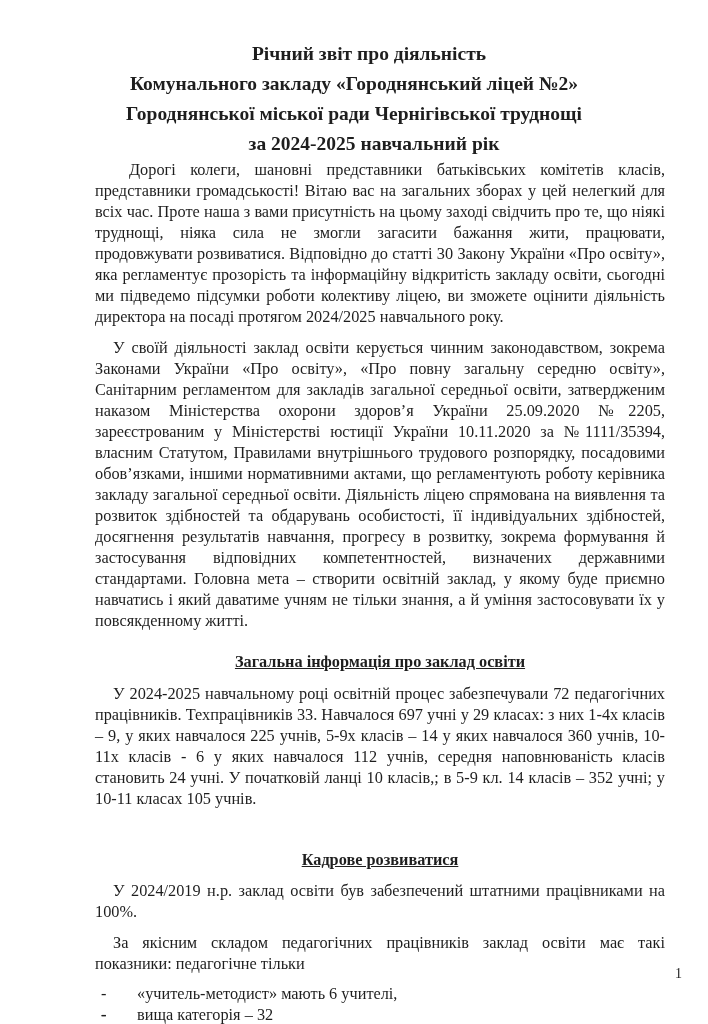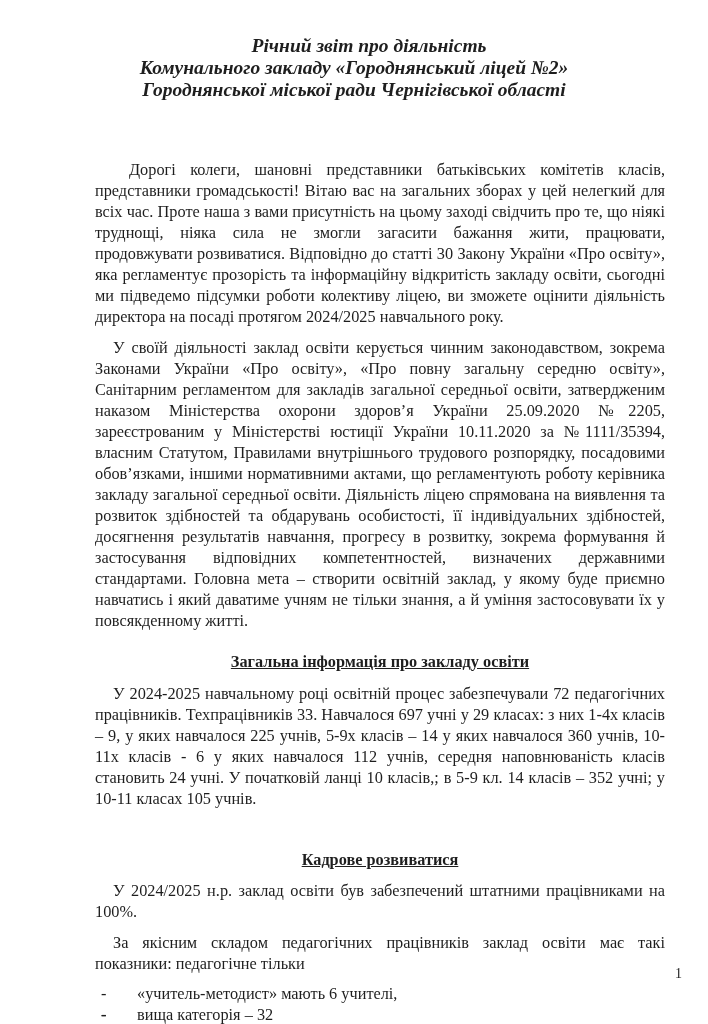--- a/index.html
+++ b/index.html
@@ -3,21 +3,21 @@
 <meta charset="utf-8">
 <style>
   html, body { margin: 0; padding: 0; background: #ffffff; }
   body { width: 708px; height: 1024px; overflow: hidden; position: relative; }
   .page {
     position: absolute; left: 0; top: 0; width: 708px; height: 1024px; background: #fff;
     font-family: "Liberation Serif", "DejaVu Serif", serif; color: #1e1e1e;
   }
   .title-block { position: absolute; top: 35px; left: 0; width: 708px; text-align: center; }
   .title-line {
-    font-weight: bold; font-size: 19.5px; line-height: 22px; margin: 0; font-style: italic;
+    font-weight: bold; font-size: 19.5px; line-height: 22px; margin: 8px;
   }
   .title-line.l1 { padding-left: 30px; }
   .title-line.l4 { padding-left: 40px; }
   .content { position: absolute; left: 85px; top: 149px; width: 590px; }
   p.para {
     margin: 10px; font-size: 16.3px; line-height: 21px; text-align: justify;
   }
   p.indent1 { text-indent: 34px; }
   p.indent2 { text-indent: 18px; }
   .section-heading {
@@ -36,32 +36,33 @@
   }
 </style>
 </head>
 <body>
 
 <div class="page">
 
   <div class="title-block">
     <p class="title-line l1">Річний звіт про діяльність</p>
     <p class="title-line">Комунального закладу  «Городнянський ліцей №2»</p>
-    <p class="title-line">Городнянської міської ради Чернігівської області</p>
+    <p class="title-line">Городнянської міської ради Чернігівської труднощі</p>
+    <p class="title-line l4">за 2024-2025 навчальний рік</p>
   </div>
 
   <div class="content">
     <p class="para indent1">Дорогі колеги, шановні представники батьківських комітетів класів, представники громадськості! Вітаю вас на загальних зборах у цей нелегкий для всіх час. Проте наша з вами присутність на цьому заході свідчить про те, що ніякі труднощі, ніяка сила не змогли загасити бажання жити, працювати, продовжувати розвиватися. Відповідно до статті 30 Закону України «Про освіту», яка регламентує прозорість та інформаційну відкритість закладу освіти, сьогодні ми підведемо підсумки роботи колективу ліцею, ви зможете оцінити діяльність директора на посаді протягом 2024/2025 навчального року.</p>
     <p class="para indent2">У своїй діяльності заклад освіти керується чинним законодавством, зокрема Законами України «Про освіту», «Про повну загальну середню освіту», Санітарним регламентом для закладів загальної середньої освіти, затвердженим наказом Міністерства охорони здоров’я України 25.09.2020 №2205, зареєстрованим у Міністерстві юстиції України 10.11.2020 за №1111/35394, власним Статутом, Правилами внутрішнього трудового розпорядку, посадовими обов’язками, іншими нормативними актами, що регламентують роботу керівника закладу загальної середньої освіти. Діяльність ліцею спрямована на виявлення та розвиток здібностей та обдарувань особистості, її індивідуальних здібностей, досягнення результатів навчання, прогресу в розвитку, зокрема формування й застосування відповідних компетентностей, визначених державними стандартами. Головна мета – створити освітній заклад, у якому буде приємно навчатись і який даватиме учням не тільки знання, а й уміння застосовувати їх у повсякденному житті.</p>
 
-    <h2 class="section-heading h-gen">Загальна інформація про закладу освіти</h2>
+    <h2 class="section-heading h-gen">Загальна інформація про заклад освіти</h2>
     <p class="para indent2">У 2024-2025 навчальному році освітній процес забезпечували 72 педагогічних працівників. Техпрацівників 33. Навчалося 697 учні у 29 класах: з них 1-4х класів – 9, у яких навчалося 225 учнів, 5-9х класів – 14 у яких навчалося 360 учнів, 10-11х класів - 6 у яких  навчалося  112  учнів, середня наповнюваність класів становить 24 учні. У початковій ланці  10  класів,; в  5-9  кл.  14 класів  –  352 учні; у 10-11 класах 105 учнів.</p>
 
     <h2 class="section-heading h-staff">Кадрове розвиватися</h2>
-    <p class="para indent2">У 2024/2025 н.р. заклад освіти був забезпечений штатними працівниками на 100%.</p>
+    <p class="para indent2">У 2024/2019 н.р. заклад освіти був забезпечений штатними працівниками на 100%.</p>
     <p class="para indent2">За якісним складом педагогічних працівників заклад освіти має такі показники: педагогічне тільки</p>
 
     <ul class="dash-list">
       <li><span class="dash">-</span><span>«учитель-методист» мають 6 учителі,</span></li>
       <li><span class="dash">-</span></li>
       <li><span class="dash">-</span><span>вища категорія – 32</span></li>
     </ul>
   </div>
 
   <div class="page-number">1</div>

